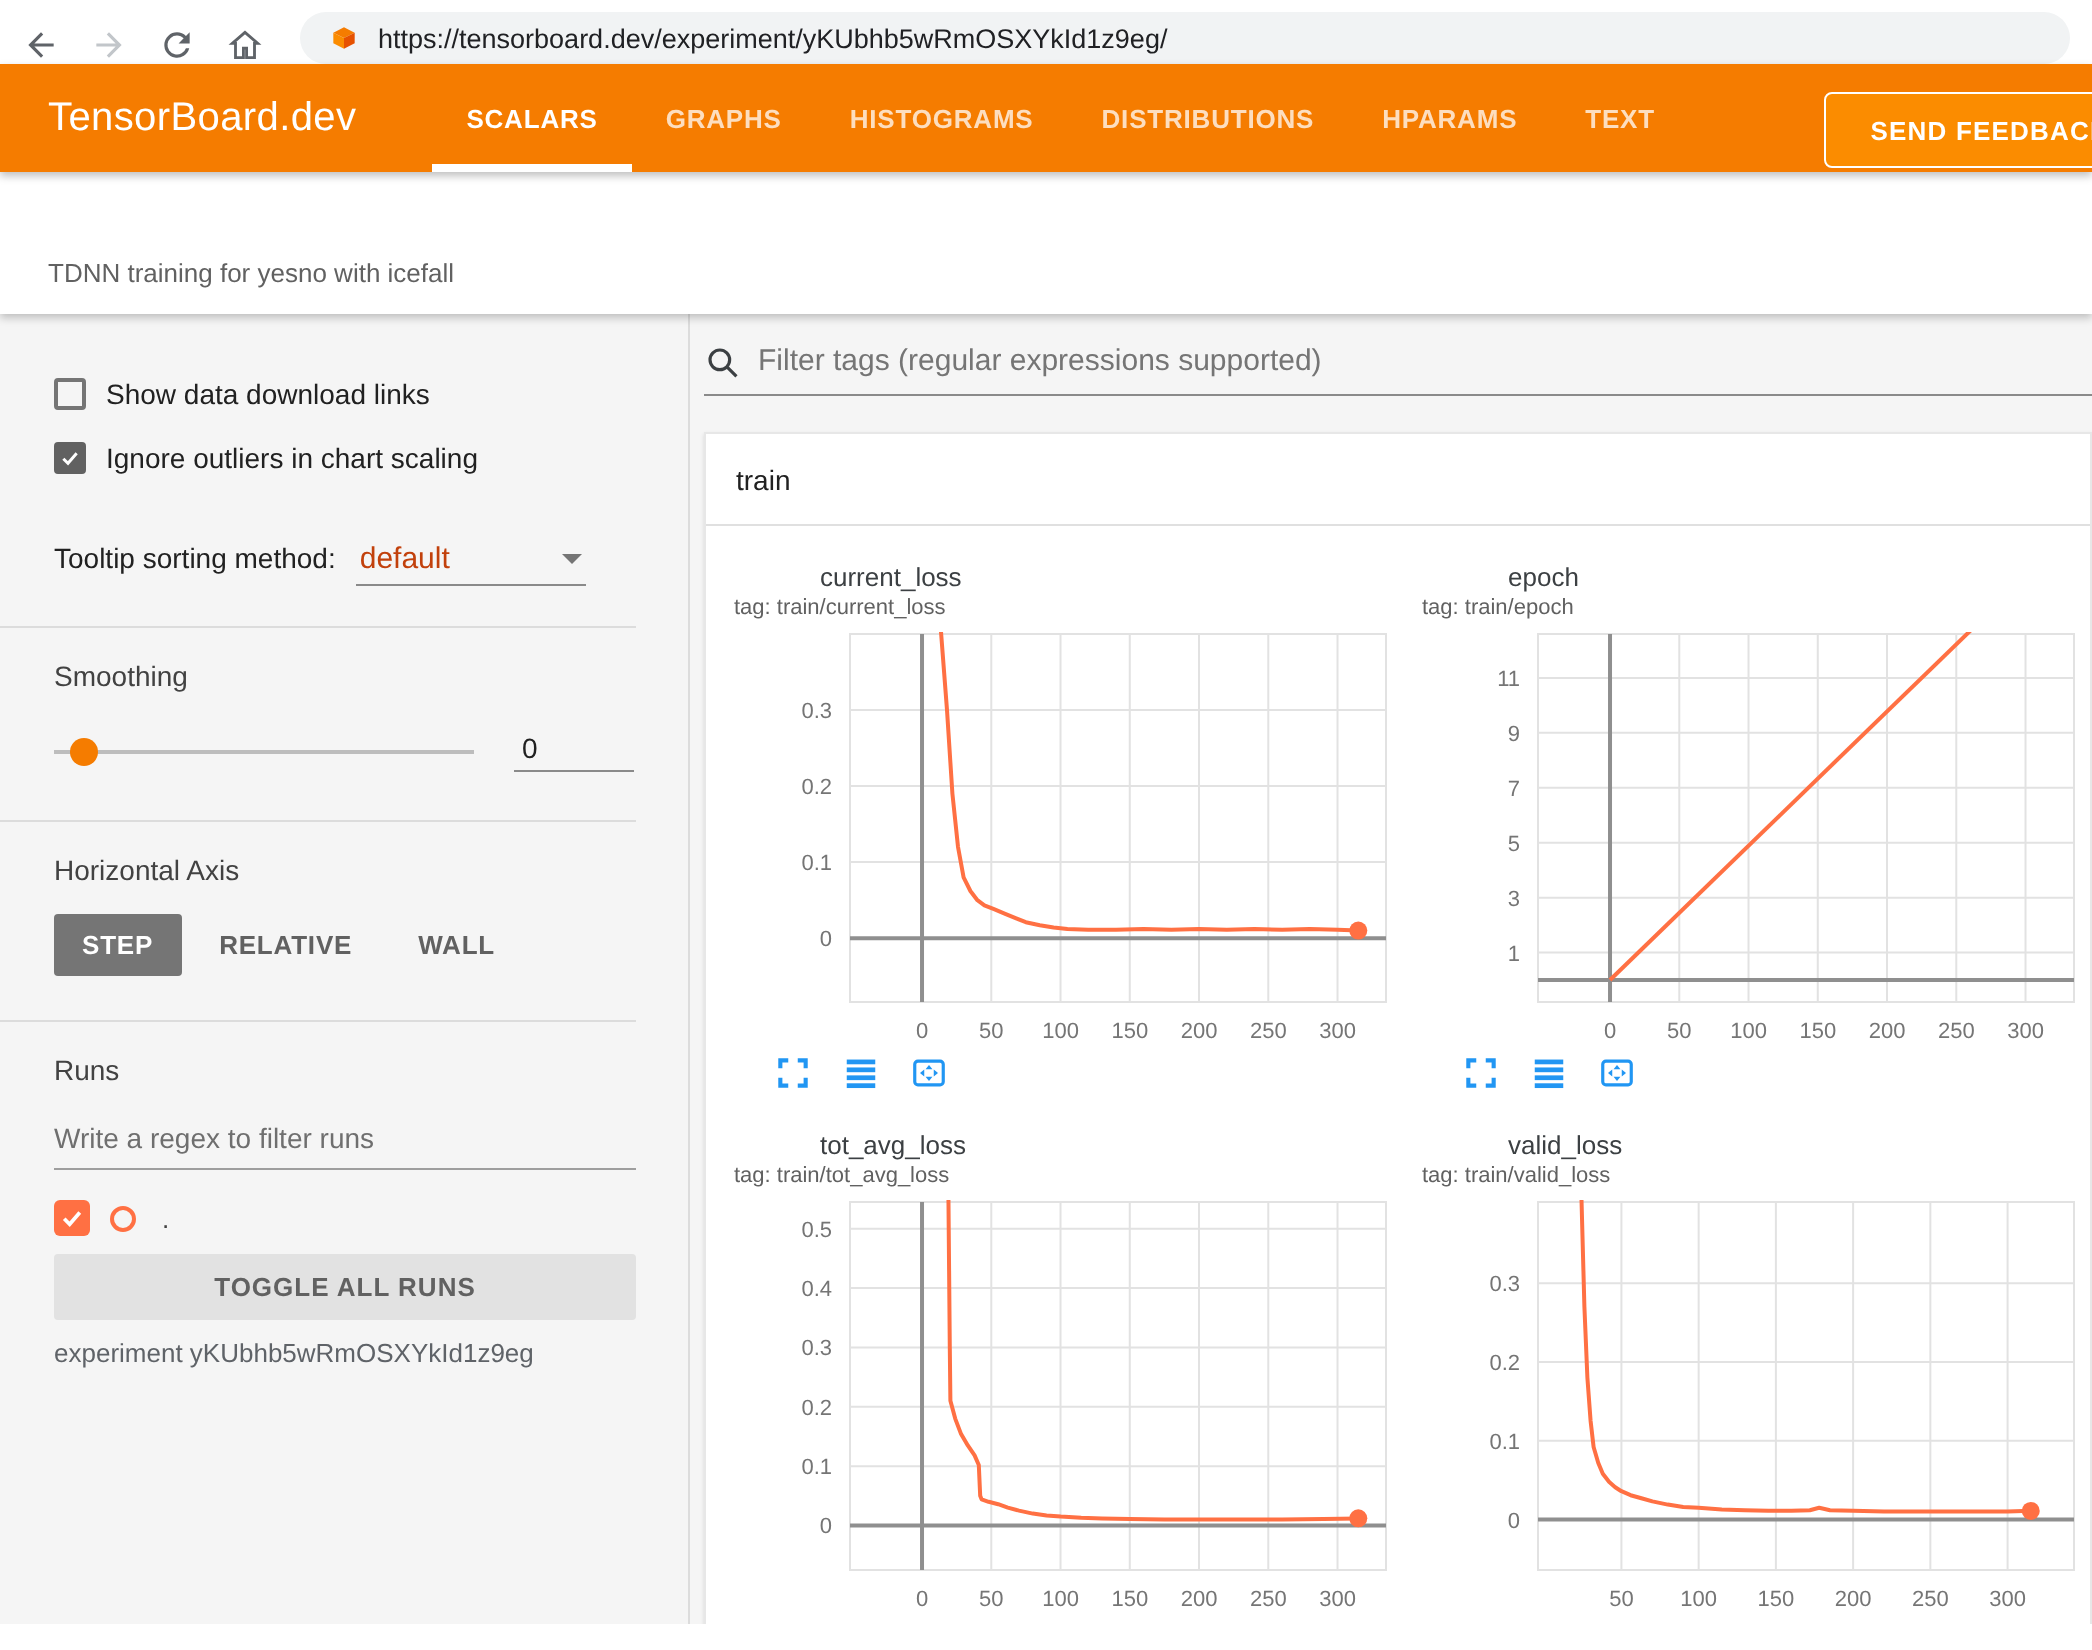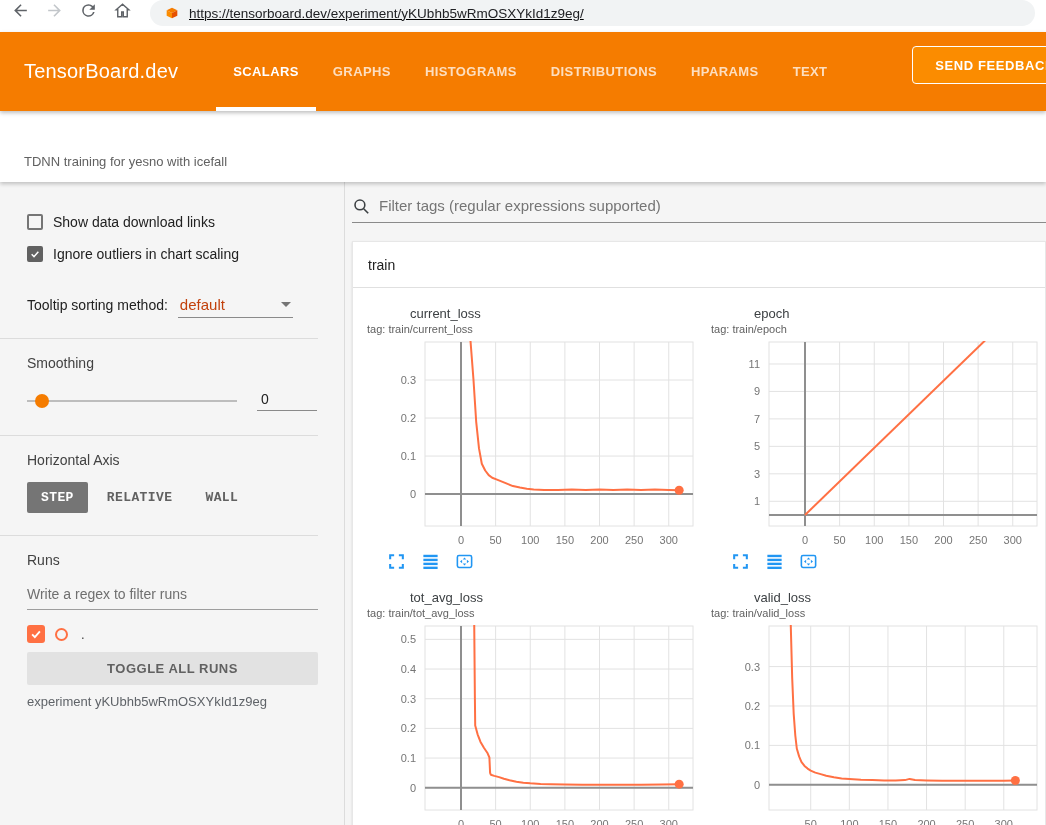--- a/index.html
+++ b/index.html
@@ -1,29 +1,29 @@
 <!DOCTYPE html>
 <html><head>
 <meta charset="utf-8">
 <style>
   * { margin:0; padding:0; box-sizing:border-box; }
   html,body { background:#fff; }
   body { font-family:"Liberation Sans", sans-serif; }
   #app { position:relative; width:1046px; height:825px; overflow:hidden; background:#fff; }
 
   
-  .browser-bar { height:32px; background:#fff; display:flex; align-items:flex-start; padding-left:10px;text-decoration:underline; }
+  .browser-bar { height:32px; background:#fff; display:flex; align-items:flex-end; padding-left:10px; }
   .nav-icon { width:20px; height:20px; margin-right:14px; display:flex; align-items:center; justify-content:center; cursor:pointer; }
   .nav-icon svg { width:19px; height:19px; }
   .url-pill { flex:1; height:26px; margin-right:11px; margin-left:4px; background:#f1f3f4; border-radius:13px; display:flex; align-items:center; padding:0 14px; }
   .url-pill svg { width:16px; height:16px; margin-right:9px; flex:0 0 auto; }
   .url-text { font-size:13.5px; color:#202124; white-space:nowrap; overflow:hidden; }
 
   
-  .tb-header { position:relative; height:79px; background:#f57c00; display:flex; align-items:stretch; box-shadow:0 2px 4px rgba(0,0,0,.25); z-index:30; }
+  .tb-header { position:relative; height:54px; background:#f57c00; display:flex; align-items:stretch; box-shadow:0 2px 4px rgba(0,0,0,.25); z-index:30; }
   .brand { color:#fff; font-size:20px; font-weight:500; align-self:center; padding-left:24px; white-space:nowrap; letter-spacing:.2px; }
   .tabs { display:flex; margin-left:38px; align-items:stretch; }
   .tab { display:flex; align-items:center; padding:4px 17px 0 17px; color:rgba(255,255,255,.75); font-size:13px; font-weight:600; letter-spacing:.4px; border-bottom:4px solid transparent; cursor:pointer; white-space:nowrap; }
   .tab.active { color:#fff; font-weight:700; border-bottom-color:#fff; }
   .feedback-btn { position:absolute; right:-32px; top:14px; height:38px; background:#fb8c00; border:1.5px solid #fff; border-radius:4px; color:#fff; font-family:"Liberation Sans",sans-serif; font-size:13px; font-weight:600; letter-spacing:.6px; padding:0 22px; cursor:pointer; white-space:nowrap; }
 
   
   .experiment-bar { height:71px; background:#fff; display:flex; align-items:flex-end; padding:0 24px 13px; box-shadow:0 2px 4px rgba(0,0,0,.22); position:relative; z-index:20; }
   .experiment-desc { font-size:13px; color:#616161; }
 
@@ -43,21 +43,21 @@
   .dropdown-value { font-size:15px; color:#c2410c; flex:1; }
   .caret { width:0; height:0; border-left:5px solid transparent; border-right:5px solid transparent; border-top:5px solid #757575; margin-left:12px; }
   .divider { height:1px; background:#dcdcdc; margin:0; width:318px; }
   .div1 { margin-top:20px; } .div2 { margin-top:24px; } .div3 { margin-top:22px; }
   .section-label { font-size:14px; color:#424242; margin-top:16px; padding:0 27px; }
   .slider-row { display:flex; align-items:center; margin-top:20px; padding:0 27px; }
   .slider-track { position:relative; flex:1; height:2px; background:#bdbdbd; margin-right:20px; }
   .slider-thumb { position:absolute; left:8px; top:-6px; width:14px; height:14px; border-radius:50%; background:#f57c00; cursor:pointer; }
   .slider-value { width:60px; border-bottom:1px solid #8a8a8a; font-size:14px; color:#212121; padding:0 0 3px 4px; }
   .axis-buttons { display:flex; gap:5px; margin-top:14px; padding:0 27px; }
-  .axis-btn { border:none; border-radius:2px; background:transparent; color:#616161; font-family:Liberation Mono, monospace; font-size:13px; font-weight:600; letter-spacing:.4px; padding:8px 14px; cursor:pointer; }
+  .axis-btn { border:none; border-radius:2px; background:transparent; color:#616161; font-family:Liberation Sans, sans-serif; font-size:13px; font-weight:600; letter-spacing:.4px; padding:8px 14px; cursor:pointer; }
   .axis-btn.active { background:#757575; color:#fff; }
   .regex-input { display:block; width:291px; margin:14px 27px 0; border:none; outline:none; background:transparent; border-bottom:1px solid #9e9e9e; font-family:"Liberation Sans",sans-serif; font-size:14px; color:#212121; padding:4px 0 7px; }
   .regex-input::placeholder { color:#6f6f6f; }
   .run-row { display:flex; align-items:center; margin-top:15px; padding:0 27px; }
   .run-cbox { width:18px; height:18px; border-radius:3px; background:#ff7043; display:flex; align-items:center; justify-content:center; cursor:pointer; }
   .run-swatch { width:13px; height:13px; border-radius:50%; border:2.5px solid #ff7043; margin-left:10px; }
   .run-name { font-size:13px; color:#424242; margin-left:13px; }
   .toggle-btn { display:block; width:291px; margin:9px 27px 0; background:#e2e2e2; border:none; border-radius:2px; color:#616161; font-family:"Liberation Sans",sans-serif; font-size:13px; font-weight:600; letter-spacing:.5px; padding:9px 0; cursor:pointer; }
   .experiment-label { font-size:13px; color:#5f6368; margin-top:9px; padding:0 27px; }
 

